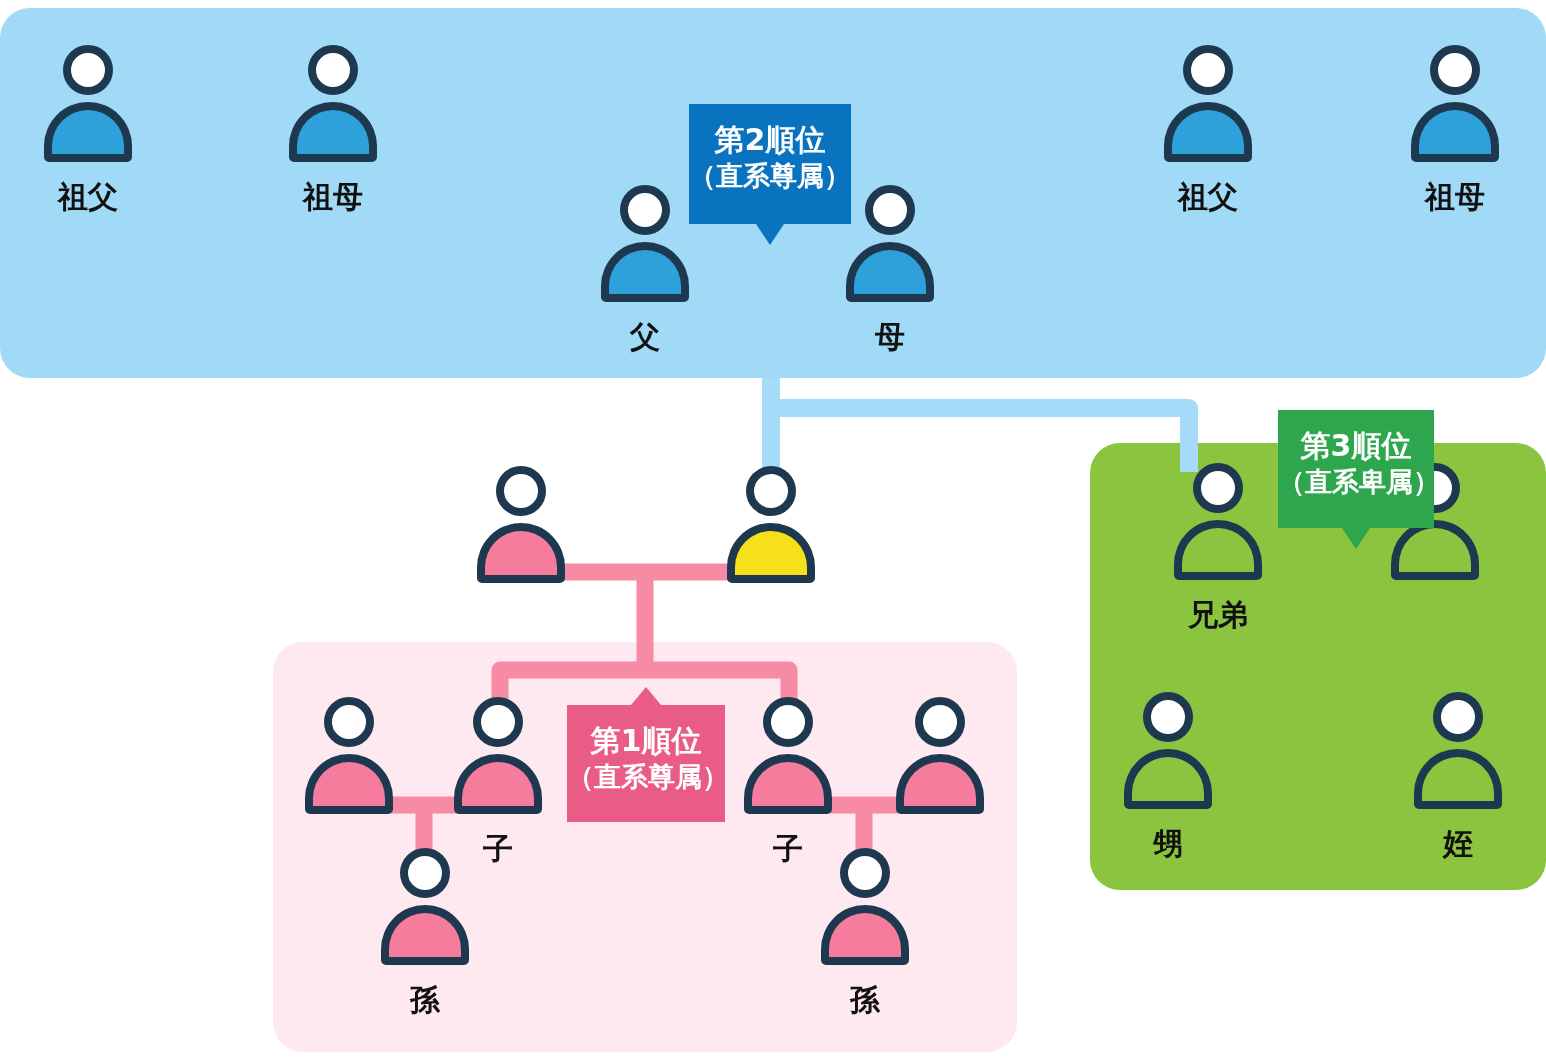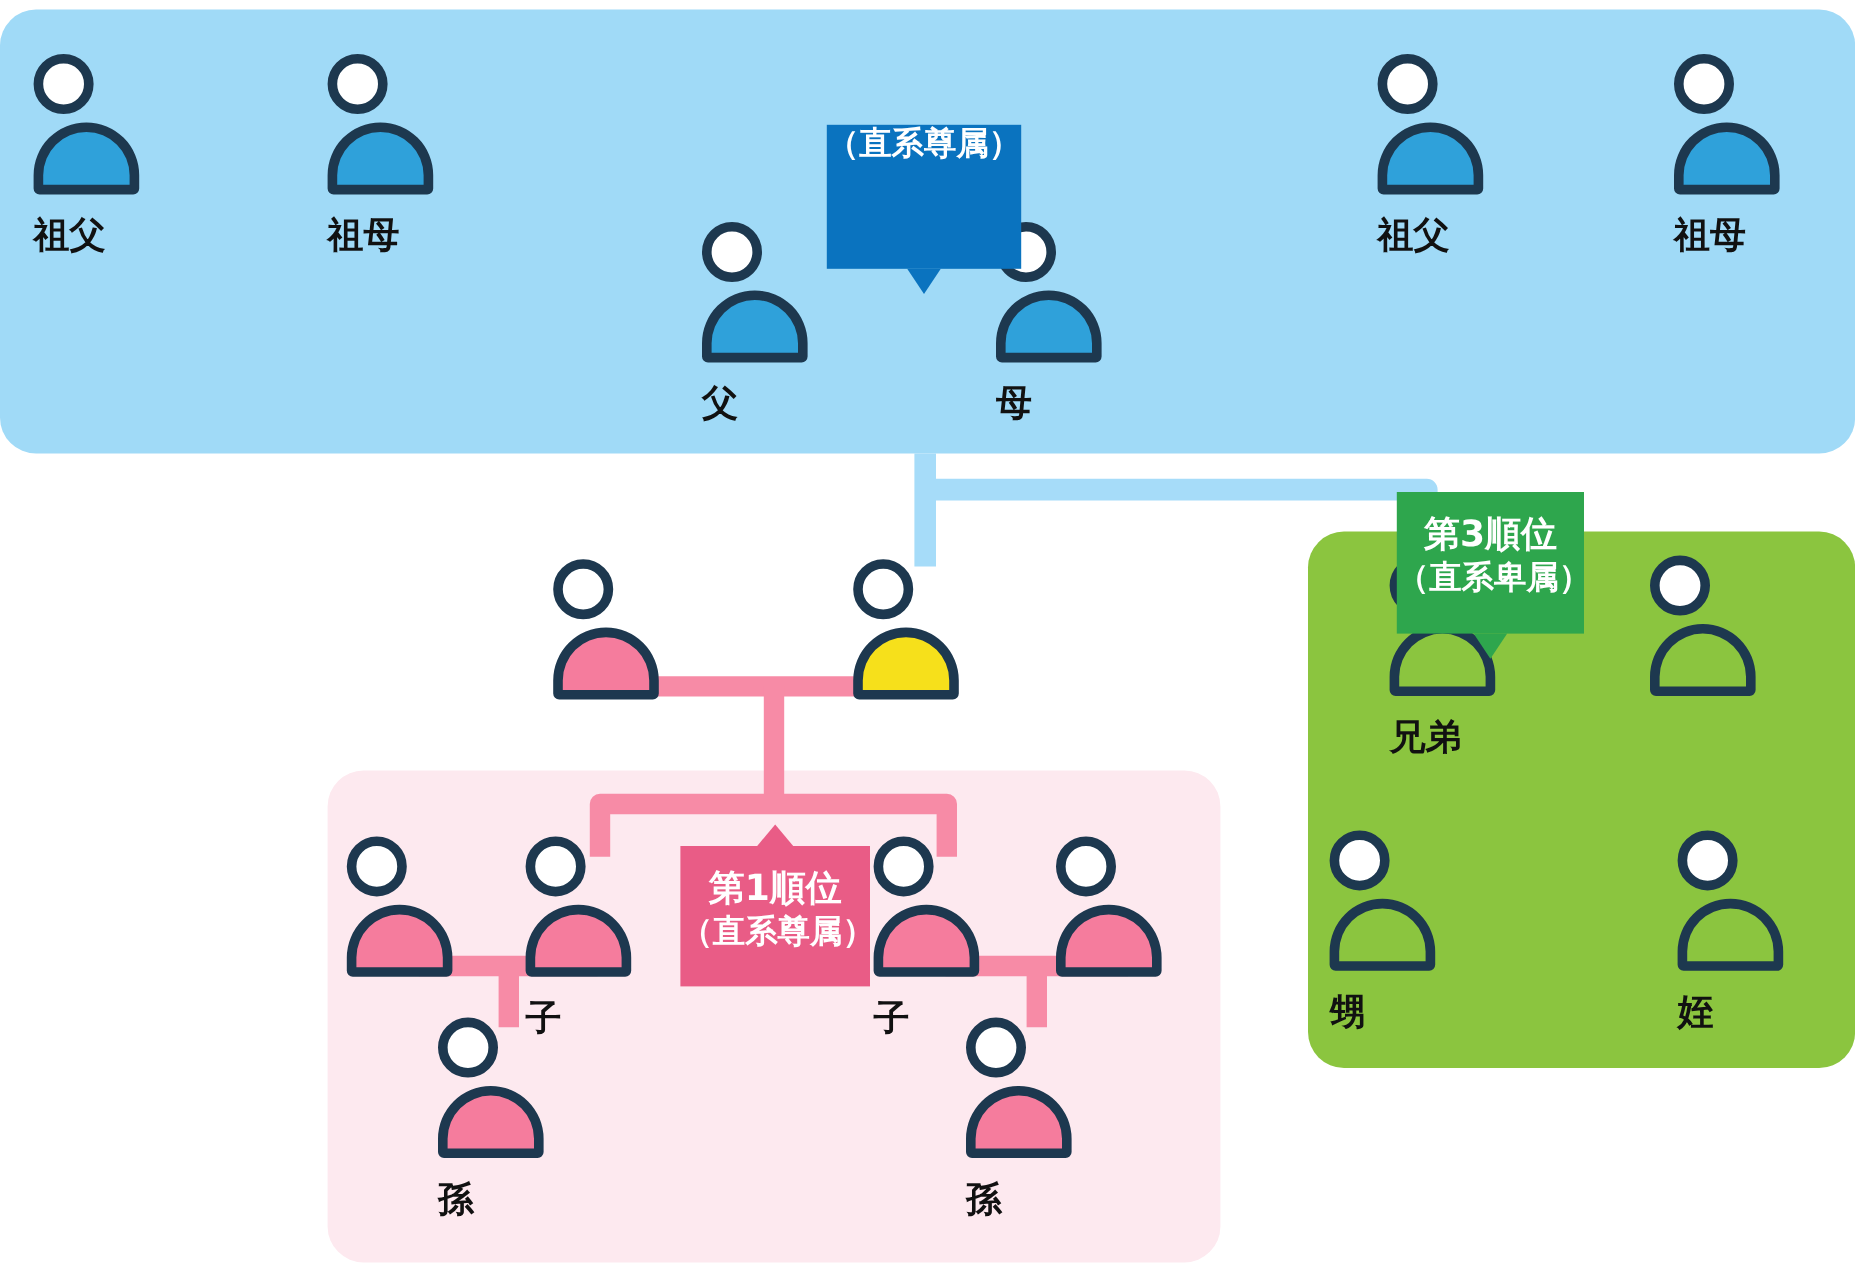--- a/index.html
+++ b/index.html
@@ -9,34 +9,34 @@
   
   .gbox { position:absolute; border-radius:30px; }
   .box-blue  { left:0px;    top:8px;   width:1546px; height:370px; background:#A0DAF7; }
   .box-pink  { left:273px;  top:642px; width:744px;  height:410px; background:#FDE9EF; }
   .box-green { left:1090px; top:443px; width:456px;  height:447px; background:#8BC53F; }
 
   
   .connectors { position:absolute; left:0; top:0; width:1546px; height:1062px; z-index:2; }
 
   
-  .person { position:absolute; width:120px; transform:translateX(-50%); display:flex; flex-direction:column; z-index:3; }
+  .person { position:absolute; width:120px; transform:translateX(-50%); display:flex; flex-direction:column; align-items:center; z-index:3; }
   .p-head { width:50px; height:50px; box-sizing:border-box; border:8px solid #1D384F; border-radius:50%; background:#ffffff; }
   .p-body { margin-top:7px; width:88px; height:60px; box-sizing:border-box; border:8px solid #1D384F; border-radius:44px 44px 5px 5px; }
   .person-blue   .p-body { background:#2FA1DA; }
   .person-pink   .p-body { background:#F57C9D; }
   .person-yellow .p-body { background:#F6E01B; }
   .person-green  .p-body { background:#8BC53F; }
   .p-label { margin-top:20px; font-size:30px; font-weight:bold; color:#111111; line-height:1; white-space:nowrap; }
 
   
   .badge { position:absolute; z-index:4; color:#ffffff; text-align:center; }
   .badge-rank2 { left:689px;  top:104px; width:162px; height:120px; background:#0A73BF; }
   .badge-rank1 { left:567px;  top:705px; width:158px; height:117px; background:#E95C86; }
-  .badge-rank3 { left:1164px; top:410px; width:156px; height:118px; background:#2EA64D; }
+  .badge-rank3 { left:1278px; top:410px; width:156px; height:118px; background:#2EA64D; }
   .badge-line1 { padding-top:16px; font-size:30px; font-weight:bold; line-height:40px; white-space:nowrap; }
   .badge-line2 { font-size:27px; font-weight:bold; line-height:32px; white-space:nowrap; }
   .tail { position:absolute; left:50%; transform:translateX(-50%); width:0; height:0; }
   .tail-down { top:100%; border-left:14px solid transparent; border-right:14px solid transparent; border-top:21px solid; }
   .tail-up { bottom:100%; border-left:15px solid transparent; border-right:15px solid transparent; border-bottom:18px solid; }
   .badge-rank2 .tail-down { border-top-color:#0A73BF; }
   .badge-rank3 .tail-down { border-top-color:#2EA64D; }
   .badge-rank1 .tail-up { border-bottom-color:#E95C86; }
 </style>
 </head>
@@ -142,20 +142,21 @@
         <div class="p-label">甥</div>
       </div>
       <div class="person person-green" style="left: 1458px; top: 692px;">
         <div class="p-head"></div>
         <div class="p-body"></div>
         <div class="p-label">姪</div>
       </div>
     </div>
 
   <div class="badge badge-rank2">
+    <div class="badge-line1">第2順位</div>
     <div class="badge-line2">（直系尊属）</div>
     <div class="tail tail-down"></div>
   </div>
 
   <div class="badge badge-rank1">
     <div class="badge-line1">第1順位</div>
     <div class="badge-line2">（直系尊属）</div>
     <div class="tail tail-up"></div>
   </div>
 

